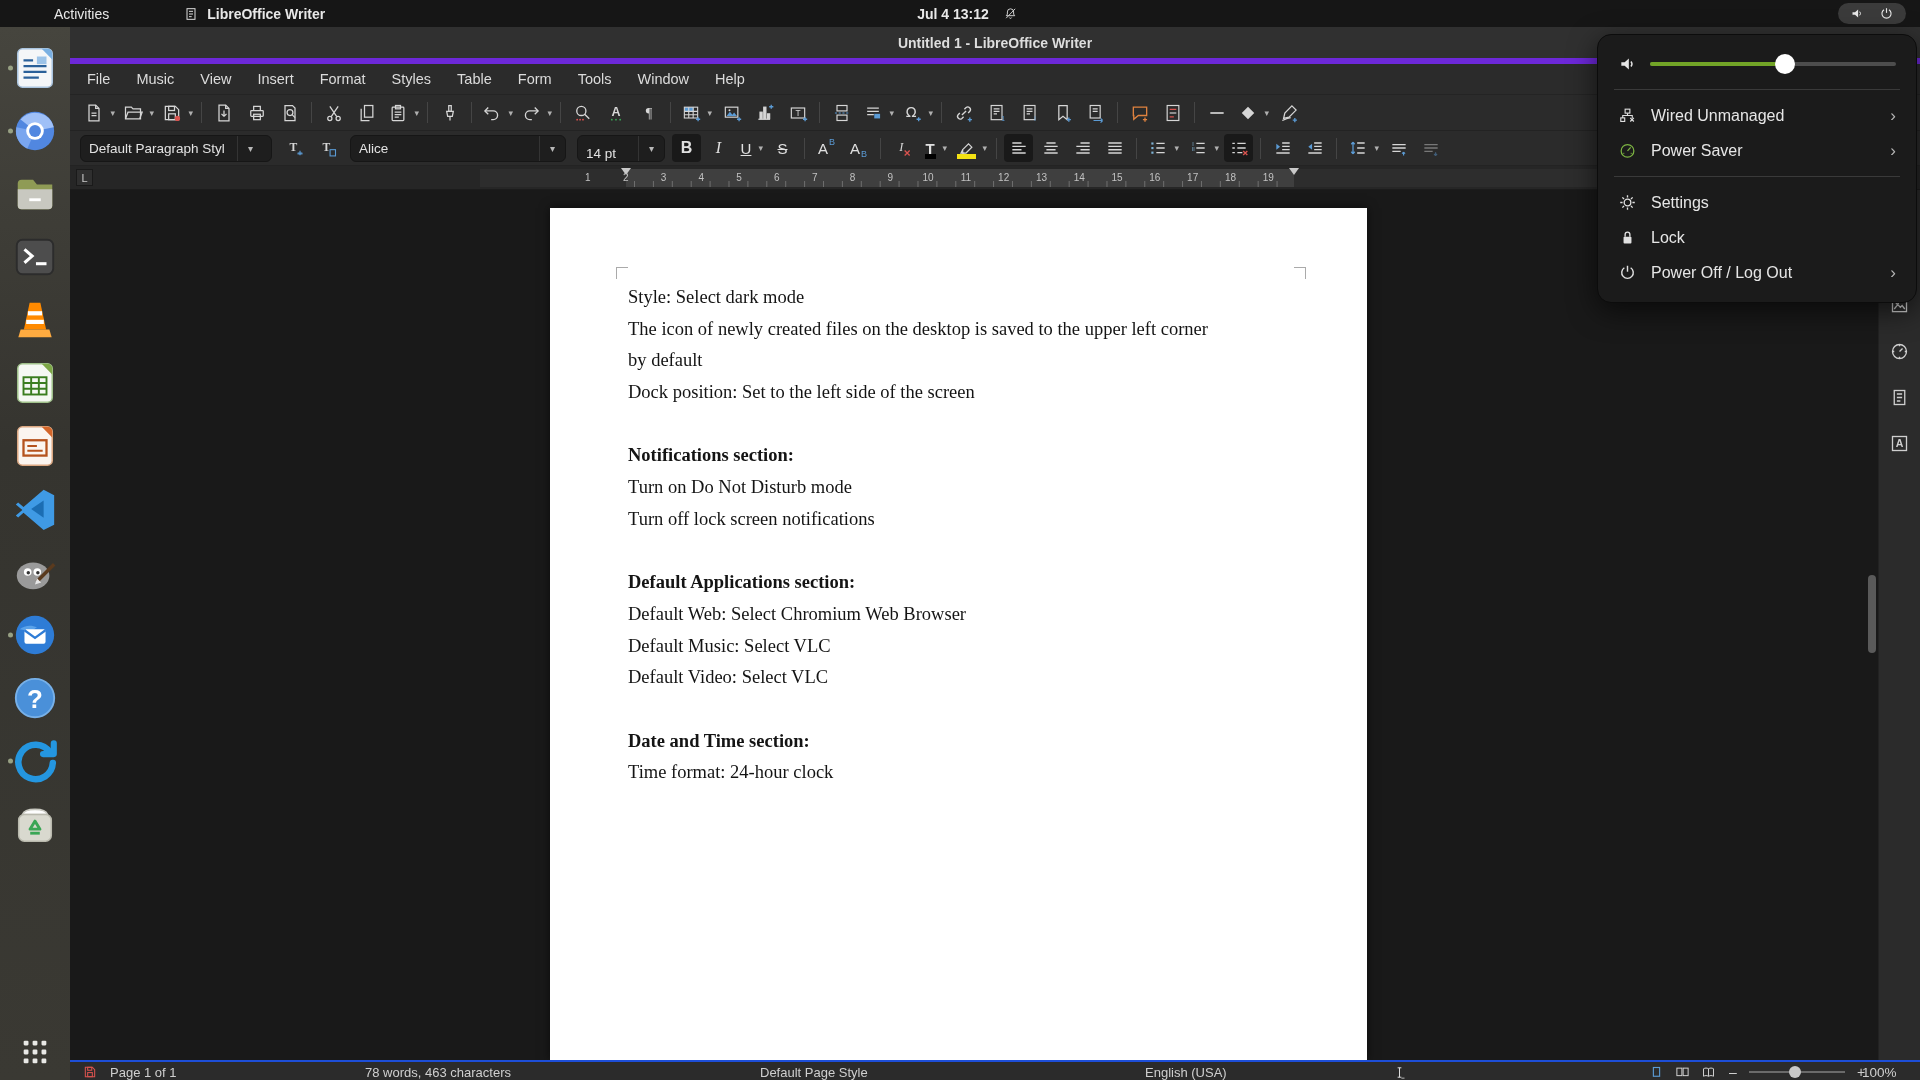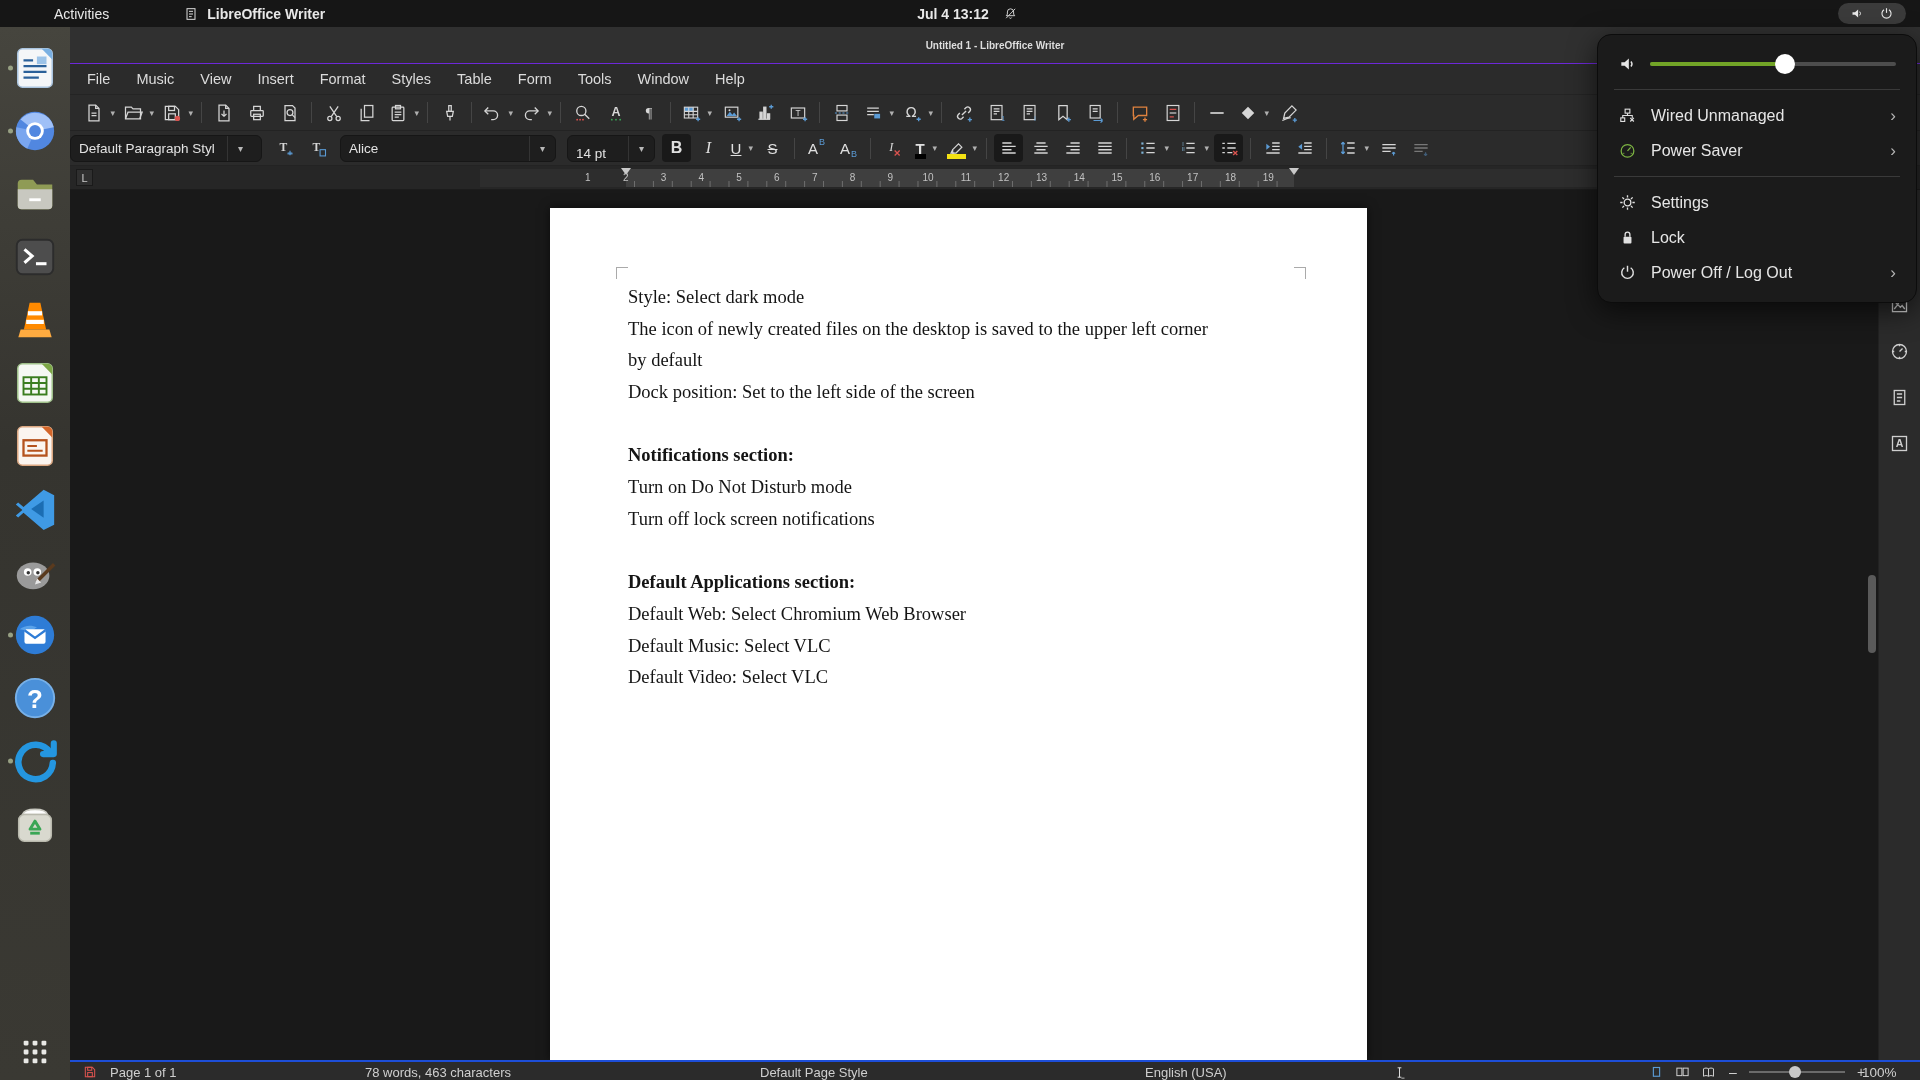--- a/index.html
+++ b/index.html
@@ -48,36 +48,36 @@
   .dock-item svg { width:46px; height:46px; }
   .dock-item .dot { display:none; position:absolute; left:1px; top:50%; width:5px; height:5px;
     border-radius:50%; background:#97a083; transform:translateY(-50%); }
   .dock-item[data-dot="true"] .dot { display:block; }
   .dock-grid { position:absolute; bottom:8px; left:0; width:70px; display:flex; justify-content:center; }
   .dock-grid svg { width:34px; height:34px; }
 
   
   .window { position:absolute; left:70px; top:27px; right:0; bottom:0; display:flex; flex-direction:column;
     background:#2b2b2b; }
-  .titlebar { height:37px; background:#303030; border-bottom:1px solid #6d28d9; display:flex;
-    align-items:center; justify-content:center; color:#dedede; font-size:10px; font-weight:700; }
+  .titlebar { height:37px; background:#303030; border-bottom:6px solid #6d28d9; display:flex;
+    align-items:center; justify-content:center; color:#dedede; font-size:14px; font-weight:700; }
   .menubar { height:31px; background:#2b2b2b; display:flex; align-items:center; padding-left:4px;
     color:#dcdcdc; font-size:14.5px; border-bottom:1px solid #242424; }
   .menubar .mitem { padding:4px 13px; border-radius:4px; }
 
   .toolbar { height:36px; background:#2b2b2b; border-bottom:1px solid #232323; display:flex;
     align-items:center; padding-left:10px; gap:2px; }
   .tbtn { position:relative; height:29px; min-width:31px; padding:0 4px; display:inline-flex;
     align-items:center; justify-content:center; border-radius:4px; color:#d6d6d6; }
   .tbtn.dd { padding-right:13px; }
   .tbtn.dd::after { content:"▾"; position:absolute; right:2px; font-size:9px; color:#b0b0b0; }
   .tsep { width:1px; height:21px; background:#454545; margin:0 4px; }
 
   .fmtbar { height:35px; background:#2b2b2b; border-bottom:1px solid #232323; display:flex;
-    align-items:center; gap:3px; }
+    align-items:center; padding-left:10px; gap:3px; }
   .combo { height:27px; background:#1e1e1e; border:1px solid #161616; border-radius:6px; color:#e2e2e2;
     font-size:13.5px; display:flex; align-items:center; }
   .combo .val { padding:0 8px; white-space:nowrap; overflow:hidden; }
   .combo .cdd { width:26px; height:100%; border-left:1px solid #343434; display:flex; align-items:center;
     justify-content:center; color:#b8b8b8; font-size:10px; }
   .c-para { width:192px; margin-right:4px; }
   .c-para .val { width:156px; }
   .c-font { width:216px; margin:0 4px; }
   .c-font .val { flex:1; }
   .c-size { width:88px; margin:0 4px;align-items:flex-end; }
@@ -1367,22 +1367,24 @@
           <div class="ln b">Default Applications section:</div>
 
           <div class="ln">Default Web: Select Chromium Web Browser</div>
 
           <div class="ln">Default Music: Select VLC</div>
 
           <div class="ln">Default Video: Select VLC</div>
 
           <div class="ln"></div>
 
-
-
+          <div class="ln b">Date and Time section:</div>
+
+
+          <div class="ln">Time format: 24-hour clock</div>
         </div>
     </div>
     <div class="vscroll"></div>
     <div class="sidestrip">
 
         <span class="sbtn">
           <svg>
             <use href="#s-sbgallery"></use>
           </svg>
         </span>

